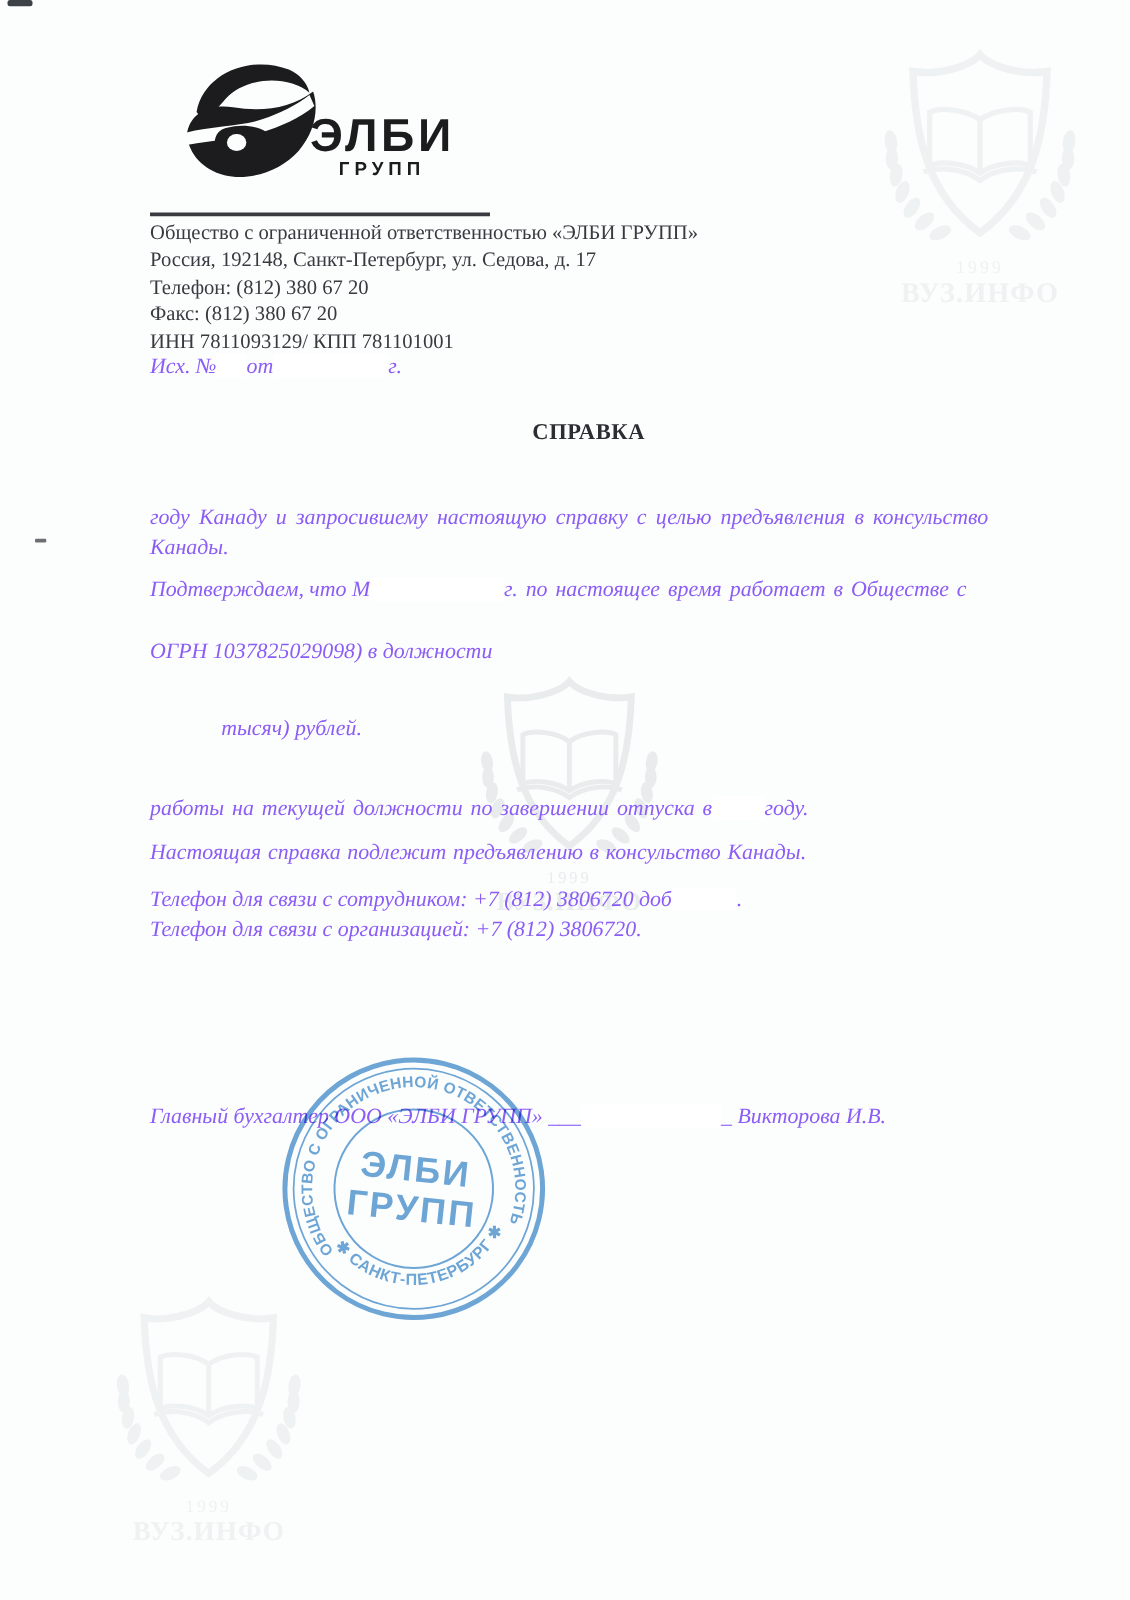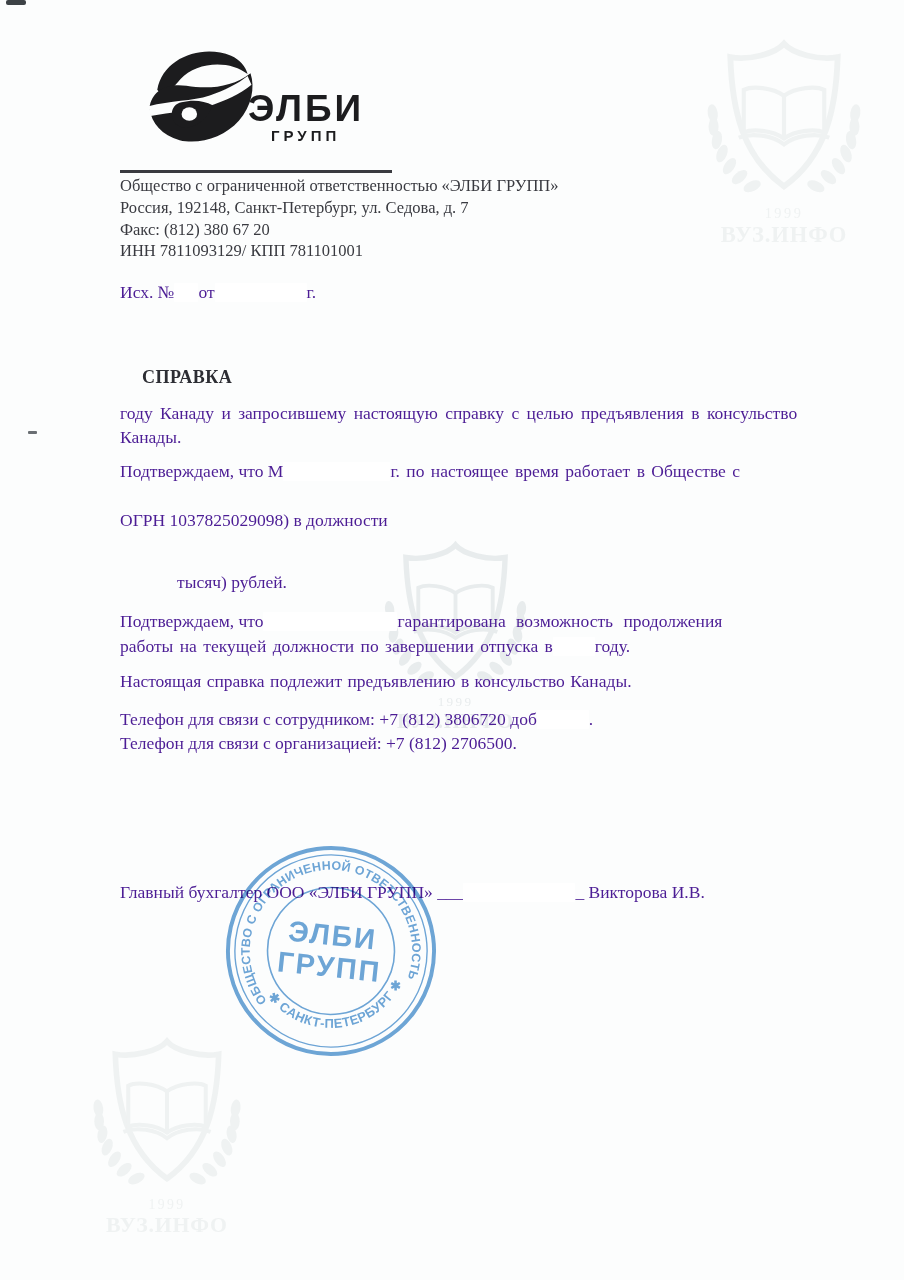--- a/index.html
+++ b/index.html
@@ -7,24 +7,24 @@
         font-family:"Liberation Serif",serif;color:#33343a;}
   
   .logo-mark{position:absolute;left:141px;top:44px;width:118px;height:102px;}
   .logo-word{position:absolute;left:248px;top:88px;font-family:"Liberation Sans",sans-serif;
              font-weight:bold;font-size:37px;letter-spacing:3px;color:#1c1c1e;}
   .logo-sub{position:absolute;left:271px;top:127px;font-family:"Liberation Sans",sans-serif;
             font-weight:bold;font-size:15px;letter-spacing:4px;color:#1c1c1e;}
   .hr{position:absolute;left:120px;top:170px;width:272px;height:2.5px;background:#3a3b40;}
   .lh{position:absolute;left:120px;top:175px;font-size:16.5px;line-height:21.8px;color:#393a40;}
   
-  .ln{position:absolute;left:120px;white-space:nowrap;font-size:17.5px;line-height:25px;color:#4c1d95;}
+  .ln{position:absolute;left:120px;white-space:nowrap;font-size:17.5px;line-height:25px;color:#8b5cf6;font-style:italic;}
   .gap{display:inline-block;height:19px;background:#ffffff;vertical-align:-4px;border-radius:1px;}
-  .title{position:absolute;left:104px;top:335px;width:672px;text-indent:38px;
-         font-weight:bold;font-size:18px;letter-spacing:0.5px;color:#2c2d33;margin-top:32px;}
+  .title{position:absolute;left:116px;top:335px;width:672px;text-align:center;text-indent:38px;
+         font-weight:bold;font-size:18px;letter-spacing:0.5px;color:#2c2d33;}
   
   .stamp{position:absolute;left:222px;top:842px;width:218px;height:218px;transform:rotate(-8deg);
          opacity:0.82;mix-blend-mode:multiply;}
   .stamp text{font-family:"Liberation Sans",sans-serif;font-weight:bold;}
   
   .wm{position:absolute;}
   .wm svg{display:block;}
   .speck1{position:absolute;left:6px;top:0;width:20px;height:5px;background:#3d4246;border-radius:2px;}
   .speck2{position:absolute;left:28px;top:431px;width:9px;height:3px;background:#6a6f73;border-radius:1px;}
 </style>
@@ -91,54 +91,52 @@
     <path d="M7 64 C30 58 52 59 70 53 C85 48 99 41 109 33 L113 42 C101 52 85 59 69 64 C52 69 30 70 9 74 Z" fill="#fcfdfd"></path>
     <path d="M44 86 C37 86 31 80 31 72 C31 66 35 61 41 60 C52 57 64 58 73 63 C69 76 57 86 44 86 Z" fill="#1c1c1e"></path>
     <ellipse cx="49" cy="72" rx="8" ry="7" fill="#fcfdfd"></ellipse>
   </svg>
   <div class="logo-word">ЭЛБИ</div>
   <div class="logo-sub">ГРУПП</div>
 
   <div class="hr"></div>
   <div class="lh">
     <div>Общество с ограниченной ответственностью «ЭЛБИ ГРУПП»</div>
-    <div>Россия, 192148, Санкт-Петербург, ул. Седова, д. 7</div>
+    <div>Россия, 192148, Санкт-Петербург, ул. Седова, д. 17</div>
+    <div>Телефон: (812) 380 67 20</div>
     <div>Факс: (812) 380 67 20</div>
     <div>ИНН 7811093129/ КПП 781101001</div>
   </div>
 
   <div class="ln" style="top:280px">
     <span>Исх. №</span><span class="gap" style="width:24px"></span><span>от</span><span class="gap" style="width:92px"></span><span>г.</span>
   </div>
 
   <div class="title">СПРАВКА</div>
 
   <div class="ln" style="top:400.5px;word-spacing:3px">году Канаду и запросившему настоящую справку с целью предъявления в консульство</div>
   <div class="ln" style="top:425px">Канады.</div>
 
   <div class="ln" style="top:459px">
     <span>Подтверждаем, что М</span><span class="gap" style="width:107px"></span><span style="word-spacing:2px">г. по настоящее время работает в Обществе с</span>
   </div>
   <div class="ln" style="top:508px">ОГРН 1037825029098) в должности</div>
 
   <div class="ln" style="top:569.5px;padding-left:57px">тысяч) рублей.</div>
 
-  <div class="ln" style="top:609px">
-    <span>Подтверждаем, что</span><span class="gap" style="width:134px"></span><span style="word-spacing:6px">гарантирована возможность продолжения</span>
-  </div>
   <div class="ln" style="top:633.5px;word-spacing:2px">
     <span>работы на текущей должности по завершении отпуска в</span><span class="gap" style="width:42px"></span><span>году.</span>
   </div>
 
   <div class="ln" style="top:669px;word-spacing:1px">Настоящая справка подлежит предъявлению в консульство Канады.</div>
 
   <div class="ln" style="top:707px">
     <span>Телефон для связи с сотрудником: +7 (812) 3806720 доб</span><span class="gap" style="width:52px"></span><span>.</span>
   </div>
-  <div class="ln" style="top:731px">Телефон для связи с организацией: +7 (812) 2706500.</div>
+  <div class="ln" style="top:731px">Телефон для связи с организацией: +7 (812) 3806720.</div>
 
   <div class="ln" style="top:880px">
     <span>Главный бухгалтер ООО «ЭЛБИ ГРУПП» ___</span><span class="gap" style="width:112px"></span><span>_</span>&nbsp;<span>Викторова И.В.</span>
   </div>
 
   <svg class="stamp" viewBox="0 0 220 220">
     <defs>
       <path id="ringPath" d="M39,151 A82,82 0 1 1 181,151" fill="none"></path>
       <path id="bottomPath" d="M36,138 A80,80 0 0 0 184,138" fill="none"></path>
     </defs>

